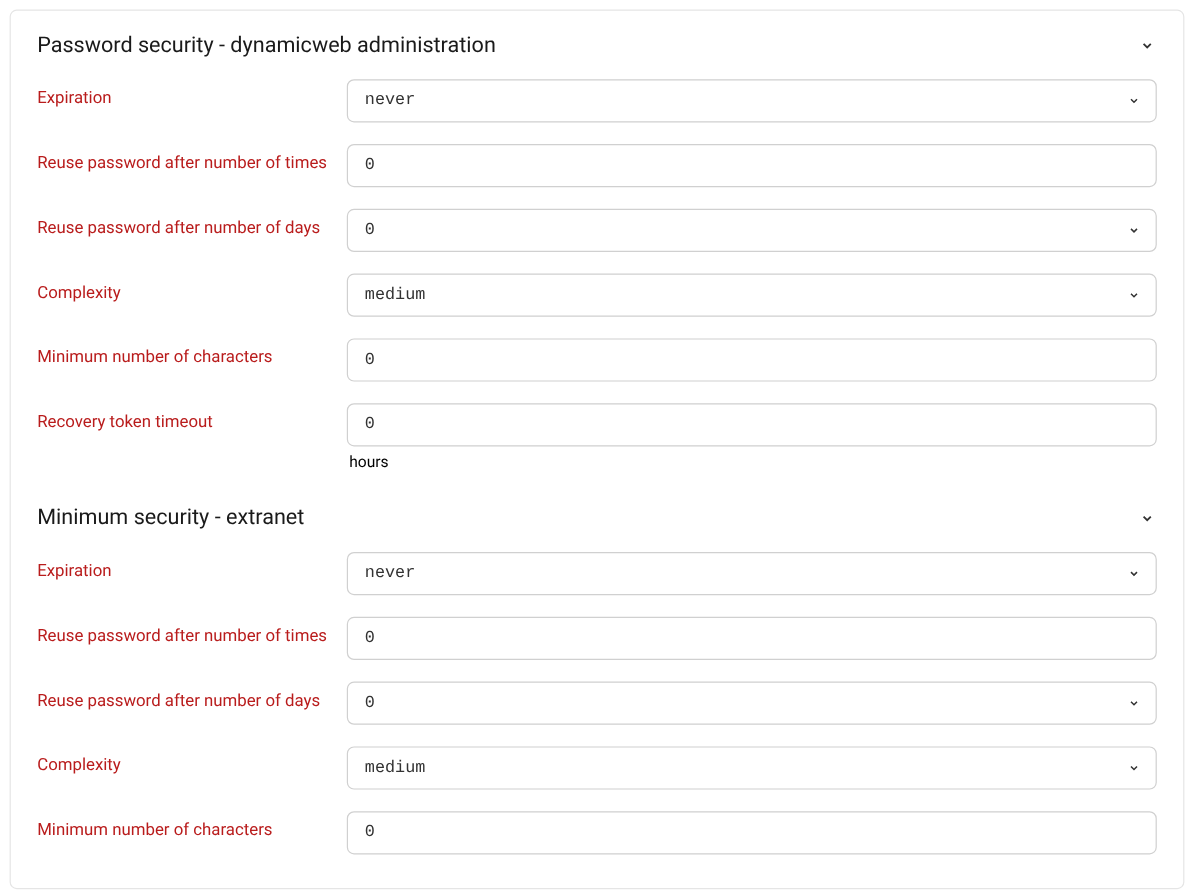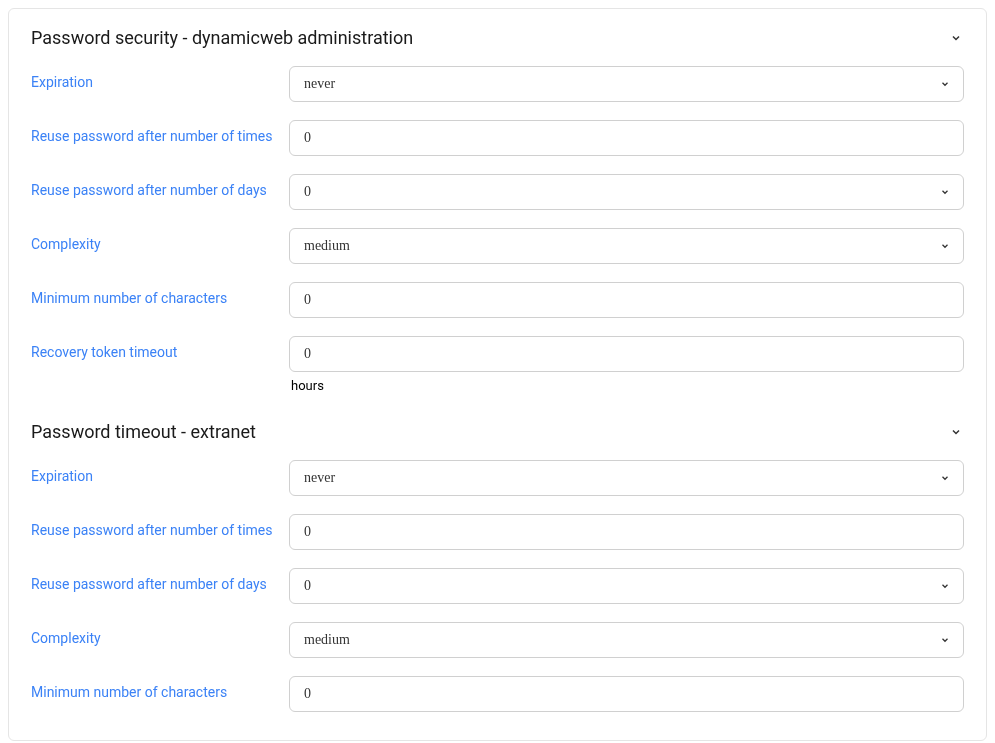--- a/index.html
+++ b/index.html
@@ -54,42 +54,42 @@
       margin-bottom: 18px;
     }
     .form-row:last-child {
       margin-bottom: 0;
     }
     .form-label {
       width: 258px;
       flex-shrink: 0;
       padding-top: 8px;
       font-size: 14px;
-      color: #3b82f6;
+      color: #b91c1c;
     }
     .form-control-wrap {
       flex: 1;
       display: flex;
       flex-direction: column;
     }
     .form-control {
       position: relative;
       width: 100%;
     }
     .input, .select {
       width: 100%;
       height: 36px;
       border: 1px solid #d0d0d0;
       border-radius: 6px;
       padding: 0 14px;
       font-size: 14px;
       color: #333;
       background: #ffffff;
       outline: none;
-      font-family: Liberation Serif, serif;
+      font-family: Liberation Mono, monospace;
       display: flex;
       align-items: center;
     }
     .select {
       padding-right: 36px;
       cursor: pointer;
       appearance: none;
       -webkit-appearance: none;
     }
     .select-chevron {
@@ -196,21 +196,21 @@
         <div class="form-control">
           <input class="input" type="text" value="0" style="">
         </div>
         <div class="helper-text">hours</div>
       </div>
     </div>
   </div>
 
   <div class="section">
     <div class="section-header">
-      <div class="section-title">Password timeout - extranet</div>
+      <div class="section-title">Minimum security - extranet</div>
       <div class="chevron">
         <svg viewBox="0 0 24 24" fill="none" stroke="#333" stroke-width="3">
             <polyline points="6 9 12 15 18 9"></polyline>
           </svg>
       </div>
     </div>
 
     <div class="form-row">
       <div class="form-label">Expiration</div>
       <div class="form-control-wrap">

